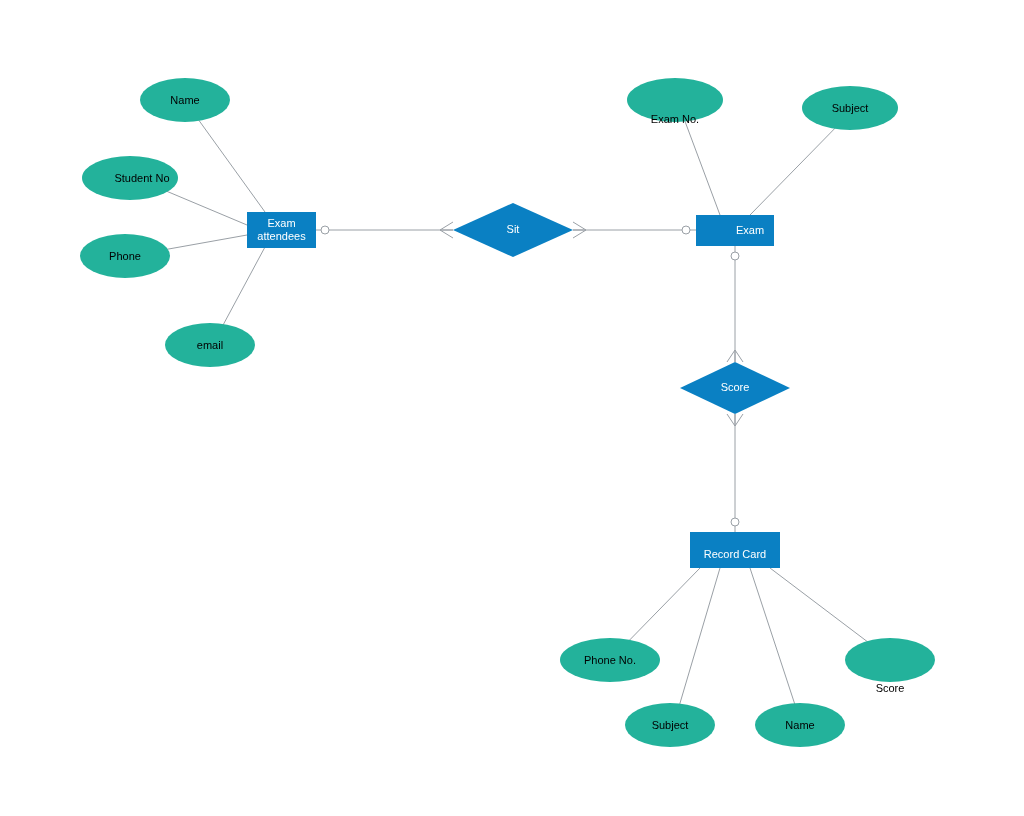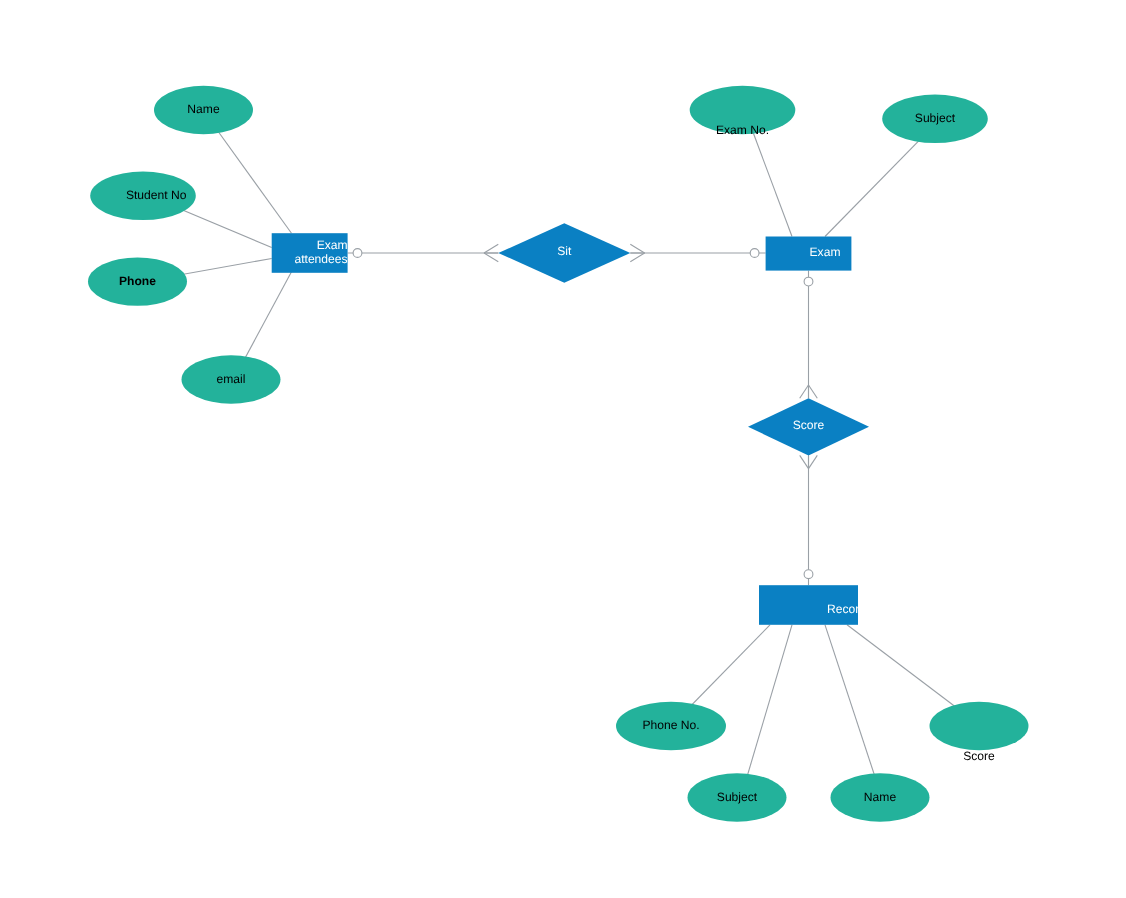--- a/index.html
+++ b/index.html
@@ -116,30 +116,30 @@
   <ellipse class="attribute" cx="890" cy="660" rx="45" ry="22"></ellipse>
 
   <rect class="entity" x="247" y="212" width="69" height="36"></rect>
   <rect class="entity" x="696" y="215" width="78" height="31"></rect>
   <rect class="entity" x="690" y="532" width="90" height="36"></rect>
 
   <polygon class="relationship" points="513,203 573,230 513,257 453,230"></polygon>
   <polygon class="relationship" points="735,362 790,388 735,414 680,388"></polygon>
 </svg>
 
-<div class="label" style="left:247px;top:212px;width:69px;height:36px;text-align:right;">Exam attendees</div>
+<div class="label" style="left:247px;top:212px;width:69px;height:36px;">Exam attendees</div>
 <div class="label" style="left:696px;top:215px;width:78px;height:31px;margin-left:15px;">Exam</div>
-<div class="label" style="left:690px;top:532px;width:90px;height:46px;padding-left:48px;">Record Card</div>
+<div class="label" style="left:690px;top:532px;width:90px;height:46px;">Record Card</div>
 
 <div class="label" style="left:453px;top:203px;width:120px;height:54px;">Sit</div>
 <div class="label" style="left:680px;top:362px;width:110px;height:52px;">Score</div>
 
 <div class="attr-label" style="left:140px;top:88px;width:90px;height:24px;">Name</div>
 <div class="attr-label" style="left:94px;top:166px;width:96px;height:24px;">Student No</div>
-<div class="attr-label" style="left:80px;top:244px;width:90px;height:24px;font-weight:bold;">Phone</div>
+<div class="attr-label" style="left:80px;top:244px;width:90px;height:24px;">Phone</div>
 <div class="attr-label" style="left:165px;top:333px;width:90px;height:24px;">email</div>
 
 <div class="attr-label" style="left:627px;top:88px;width:96px;height:24px;margin-top:19px;">Exam No.</div>
 <div class="attr-label" style="left:802px;top:96px;width:96px;height:24px;">Subject</div>
 
 <div class="attr-label" style="left:560px;top:648px;width:100px;height:24px;">Phone No.</div>
 <div class="attr-label" style="left:625px;top:713px;width:90px;height:24px;">Subject</div>
 <div class="attr-label" style="left:755px;top:713px;width:90px;height:24px;">Name</div>
 <div class="attr-label" style="left:845px;top:676px;width:90px;height:24px;">Score</div>
 

